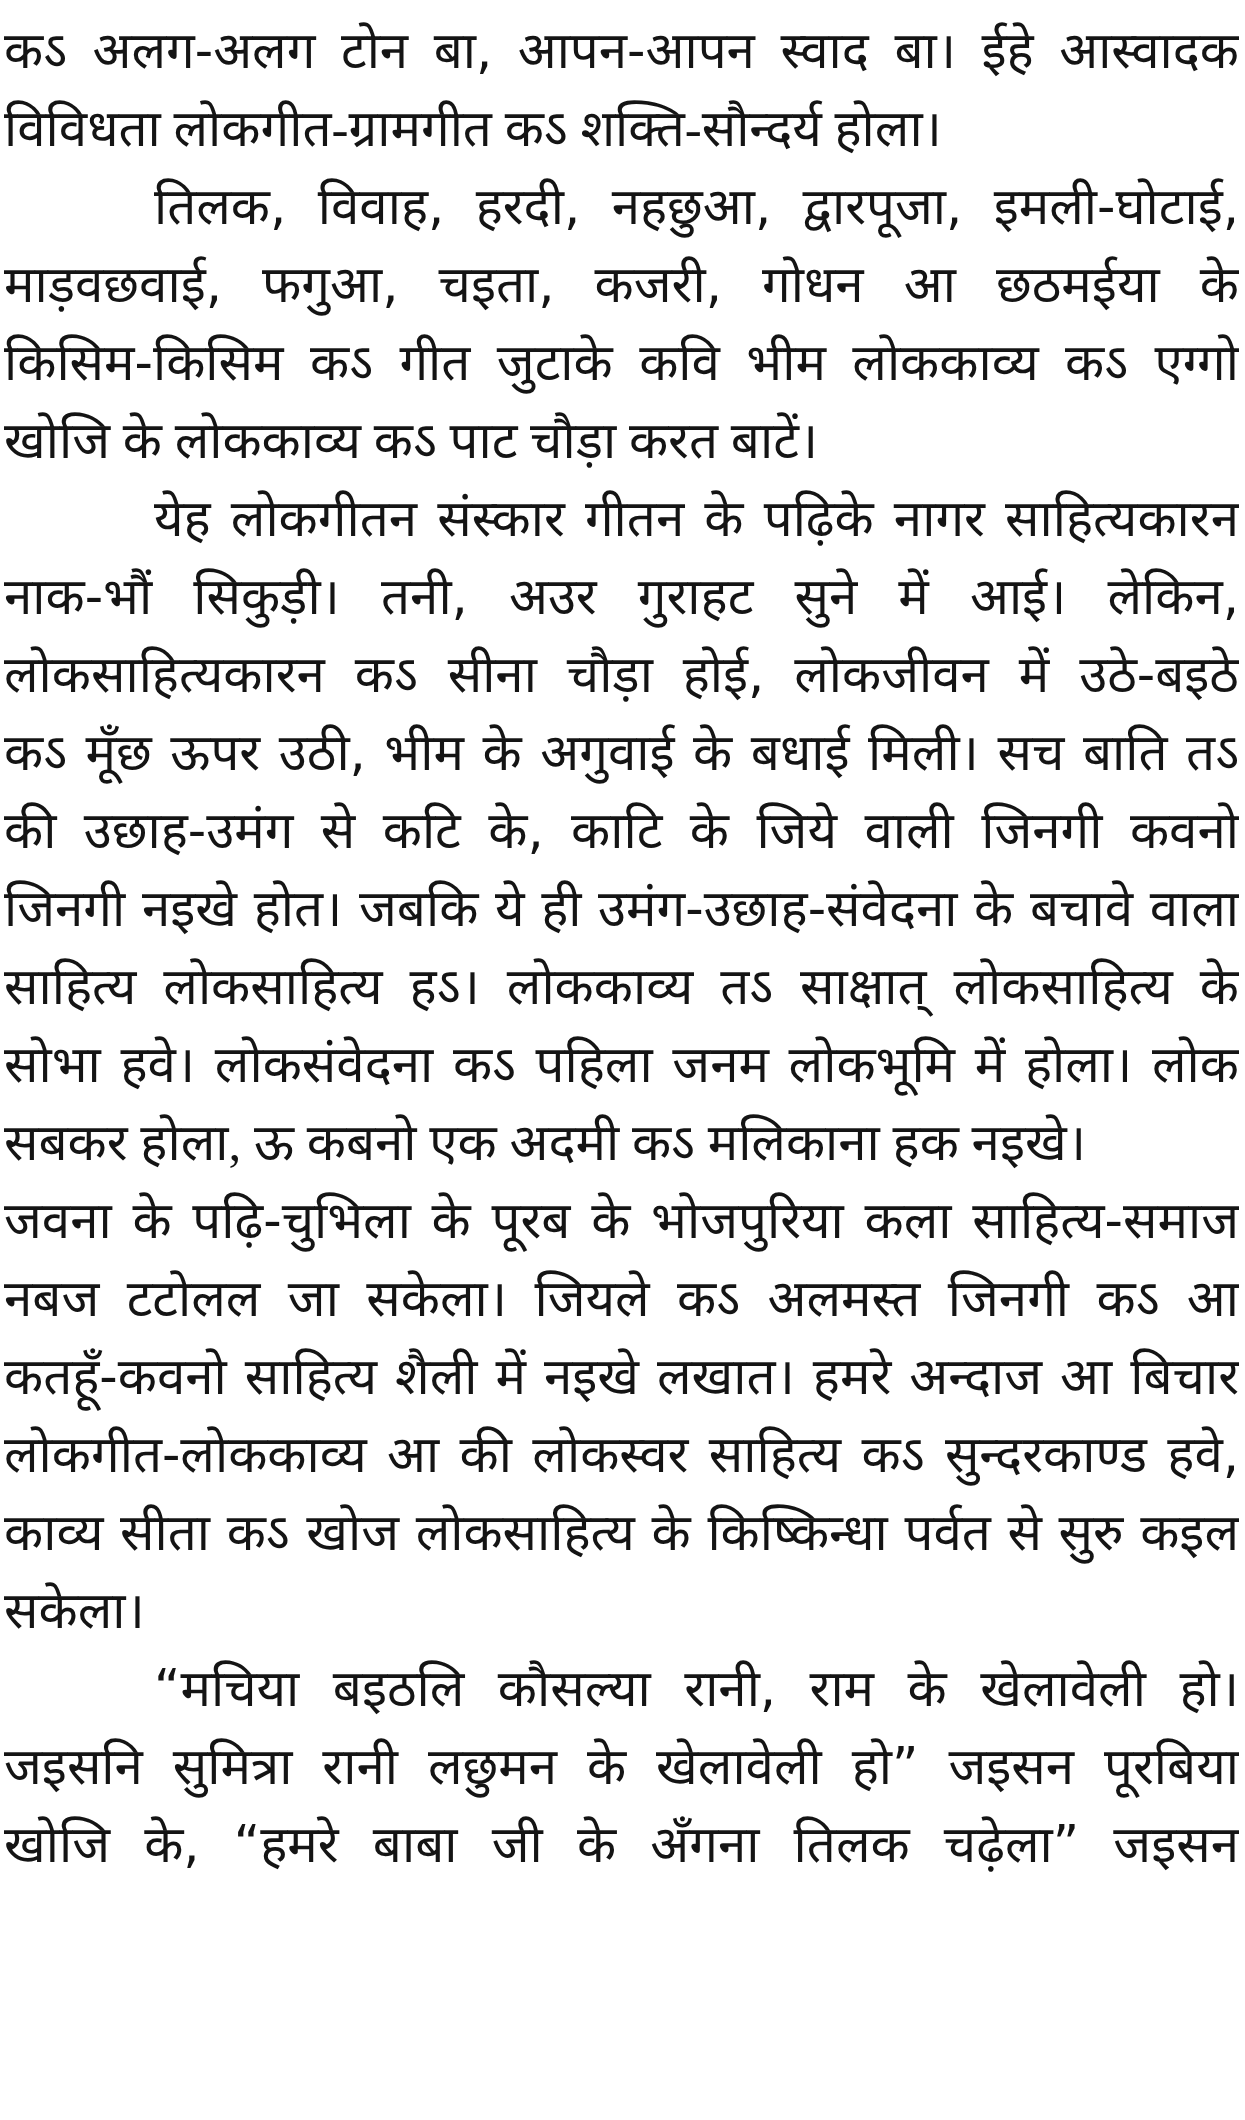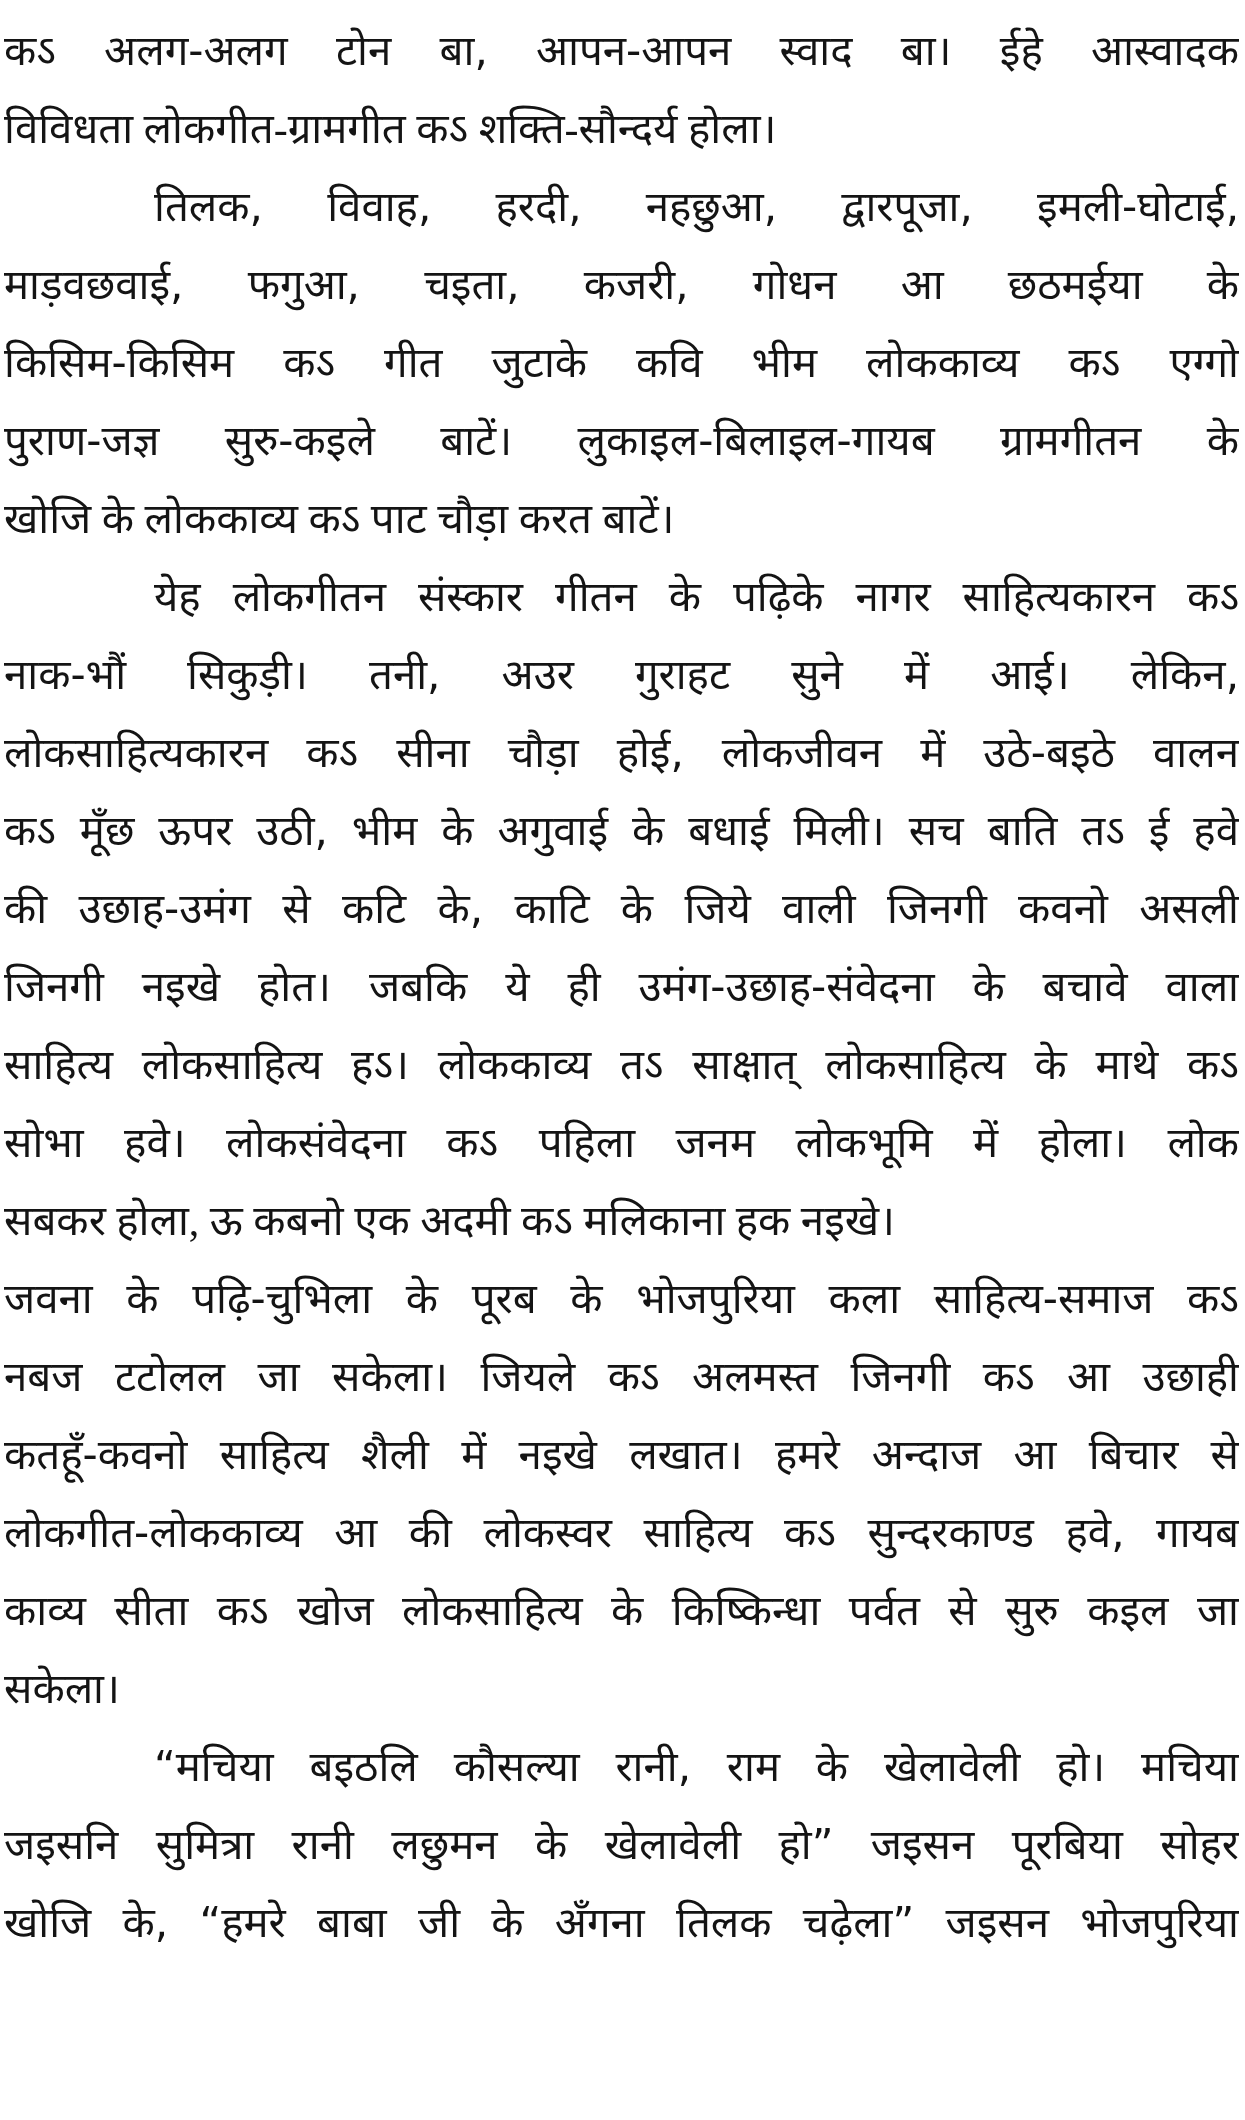--- a/index.html
+++ b/index.html
@@ -14,21 +14,21 @@
     box-sizing: border-box;
     padding: 12px 6px 0 4px;
     background: #ffffff;
     color: #141414;
     font-family: "DejaVu Sans", "Liberation Serif", sans-serif;
     overflow: hidden;
   }
   .line {
     height: 78px;
     line-height: 78px;
-    font-size: 42px;
+    font-size: 51px;
     text-align: justify;
     text-align-last: justify;
     overflow: hidden;
     white-space: normal;
   }
   .line.last {
     text-align-last: left;
     font-family: Liberation Serif, serif;
   }
   .line.indent {
@@ -40,21 +40,20 @@
 </head>
 <body>
 
 <div class="page">
   <div id="text-block">
       <div class="line"><span class="seg">कऽ अलग-अलग टोन बा, आपन-आपन स्वाद बा। ईहे आस्वादक</span></div>
       <div class="line last"><span class="seg">विविधता लोकगीत-ग्रामगीत कऽ शक्ति-सौन्दर्य होला।</span></div>
       <div class="line indent"><span class="seg">तिलक, विवाह, हरदी, नहछुआ, द्वारपूजा, इमली-घोटाई,</span></div>
       <div class="line"><span class="seg">माड़वछवाई, फगुआ, चइता, कजरी, गोधन आ छठमईया के</span></div>
       <div class="line"><span class="seg">किसिम-किसिम कऽ गीत जुटाके कवि भीम लोककाव्य कऽ एग्गो</span></div>
-      <div class="line"><span class="seg">पुराण-जज्ञ सुरु-कइले बाटें। लुकाइल-बिलाइल-गायब ग्रामगीतन के</span></div>
       <div class="line last"><span class="seg">खोजि के लोककाव्य कऽ पाट चौड़ा करत बाटें।</span></div>
       <div class="line indent"><span class="seg">येह लोकगीतन संस्कार गीतन के पढ़िके नागर साहित्यकारन कऽ</span></div>
       <div class="line"><span class="seg">नाक-भौं सिकुड़ी। तनी, अउर गुराहट सुने में आई। लेकिन,</span></div>
       <div class="line"><span class="seg">लोकसाहित्यकारन कऽ सीना चौड़ा होई, लोकजीवन में उठे-बइठे वालन</span></div>
       <div class="line"><span class="seg">कऽ मूँछ ऊपर उठी, भीम के अगुवाई के बधाई मिली। सच बाति तऽ ई हवे</span></div>
       <div class="line"><span class="seg">की उछाह-उमंग से कटि के, काटि के जिये वाली जिनगी कवनो असली</span></div>
       <div class="line"><span class="seg">जिनगी नइखे होत। जबकि ये ही उमंग-उछाह-संवेदना के बचावे वाला</span></div>
       <div class="line"><span class="seg">साहित्य लोकसाहित्य हऽ। लोककाव्य तऽ साक्षात् लोकसाहित्य के माथे कऽ</span></div>
       <div class="line"><span class="seg">सोभा हवे। लोकसंवेदना कऽ पहिला जनम लोकभूमि में होला। लोक</span></div>
       <div class="line last"><span class="seg">सबकर होला, ऊ कबनो एक अदमी कऽ मलिकाना हक नइखे।</span></div>

